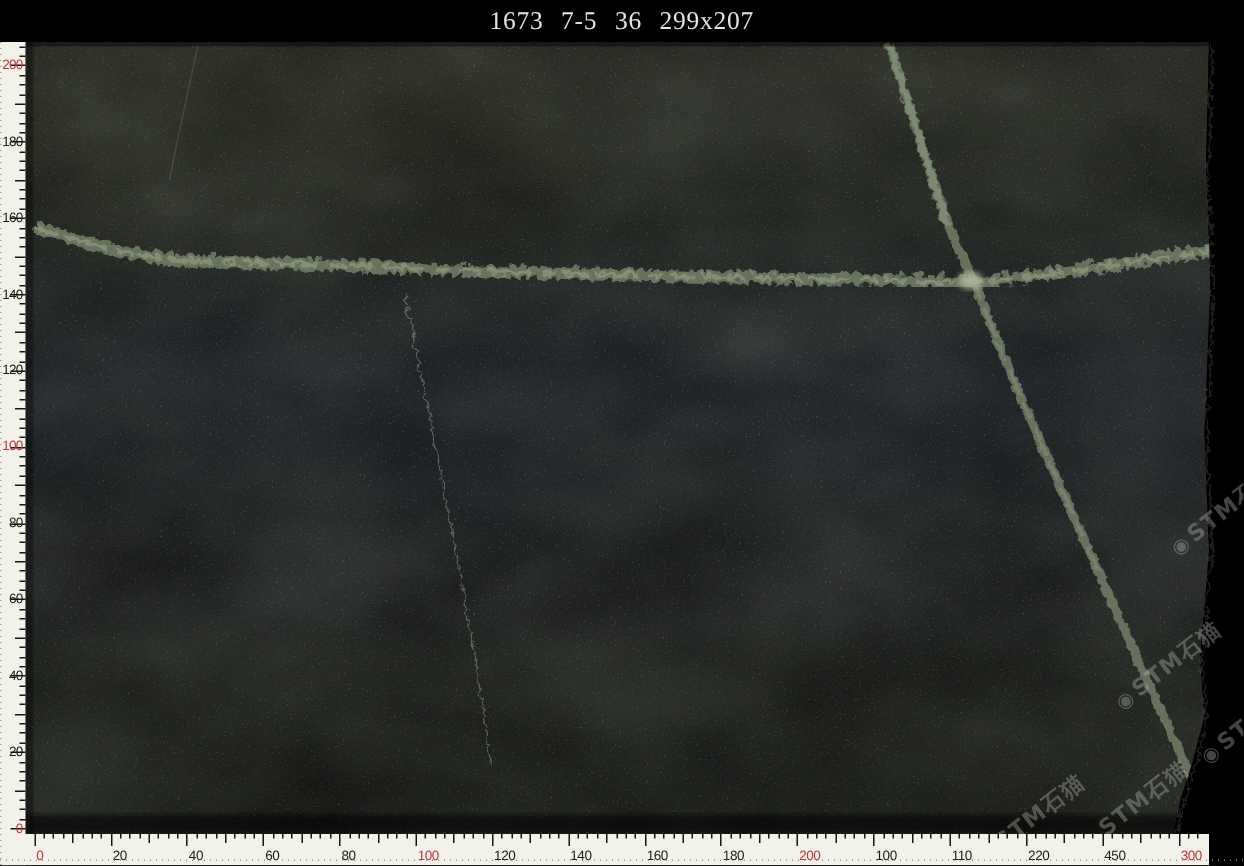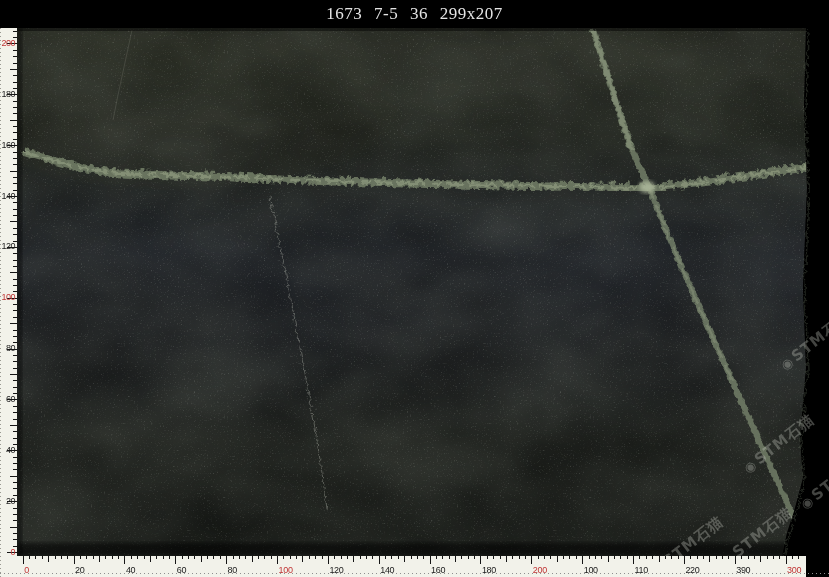--- a/index.html
+++ b/index.html
@@ -350,20 +350,20 @@
       <div class="hlabel" style="left: 227.6px;">80</div>
       <div class="hlabel red" style="left: 278.5px;">100</div>
       <div class="hlabel" style="left: 329.4px;">120</div>
       <div class="hlabel" style="left: 380.2px;">140</div>
       <div class="hlabel" style="left: 431.1px;">160</div>
       <div class="hlabel" style="left: 481.9px;">180</div>
       <div class="hlabel red" style="left: 532.8px;">200</div>
       <div class="hlabel" style="left: 583.7px;">100</div>
       <div class="hlabel" style="left: 634.5px;">110</div>
       <div class="hlabel" style="left: 685.4px;">220</div>
-      <div class="hlabel" style="left: 736.2px;">390</div>
+      <div class="hlabel" style="left: 736.2px;">450</div>
       <div class="hlabel red" style="left: 787.1px;">300</div>
     </div>
   <div id="h-ruler-end"></div>
   <div id="dotted-h"></div>
   <div id="dotted-v"></div>
 
 </div>
 
 </body></html>

